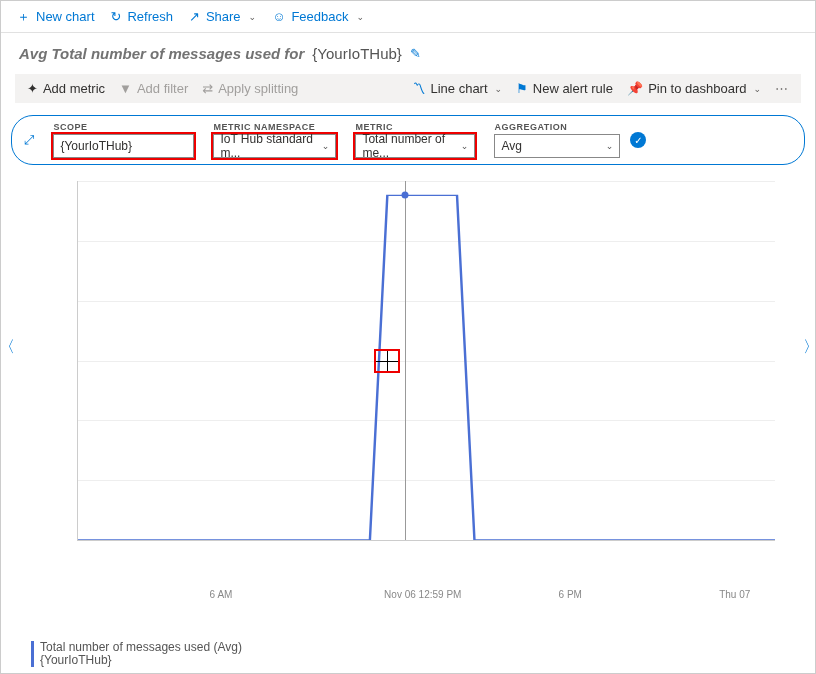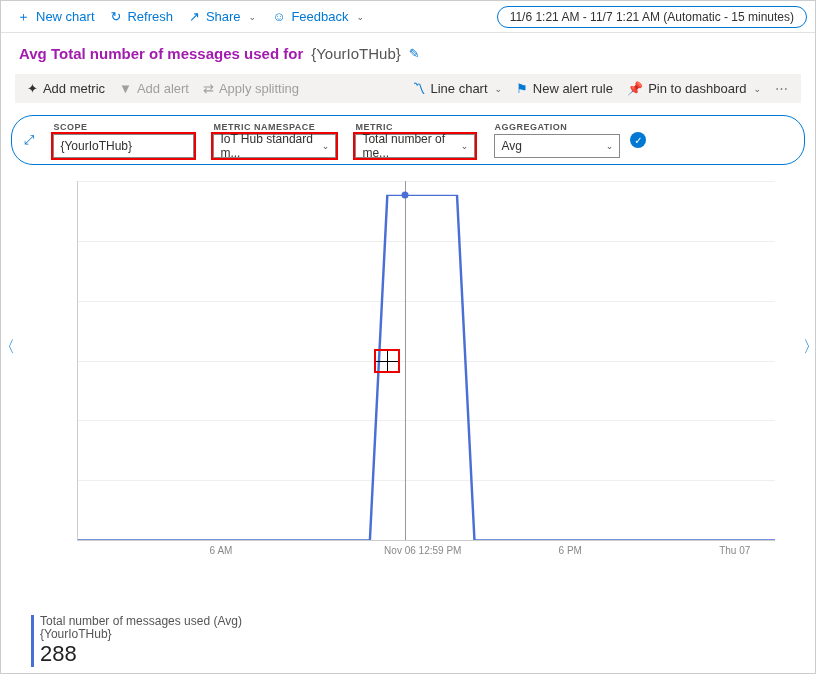--- a/index.html
+++ b/index.html
@@ -5,21 +5,21 @@
   *{box-sizing:border-box;}
   body{margin:0;font-family:"Segoe UI",Arial,sans-serif;font-size:13px;color:#323130;background:#fff;width:816px;}
   .frame{border:1px solid #ccc;width:816px;height:674px;position:relative;overflow:hidden;}
   .topbar{display:flex;align-items:center;padding:4px 8px;border-bottom:1px solid #e1e1e1;height:32px;}
   .tb-btn{display:flex;align-items:center;gap:6px;padding:3px 8px;color:#0078d4;cursor:pointer;font-size:13px;}
   .tb-btn .icon{font-size:13px;}
   .chev{font-size:9px;color:#605e5c;margin-left:2px;}
   .spacer{flex:1;}
   .timebox{border:1px solid #0078d4;border-radius:14px;padding:3px 12px;font-size:12px;color:#323130;}
   .title{display:flex;align-items:center;gap:8px;padding:12px 18px 12px 18px;font-size:15px;}
-  .title strong{font-weight:600;color:#a21caf;}
+  .title strong{font-weight:600;color:#737373;font-style:italic;}
   .title .sub{color:#555;}
   .pencil{color:#0078d4;cursor:pointer;font-size:13px;}
   .toolbar{display:flex;align-items:center;gap:14px;background:#f3f2f1;padding:7px 12px;margin:0 14px;}
   .tbtn{display:flex;align-items:center;gap:5px;color:#323130;cursor:pointer;font-size:13px;}
   .tbtn.disabled{color:#a19f9d;}
   .tflex{flex:1;}
   .dots{color:#605e5c;letter-spacing:1px;cursor:pointer;}
   .pickrow{display:flex;align-items:center;gap:10px;margin:12px 10px 8px 10px;border:1.5px solid #0078d4;border-radius:22px;padding:6px 12px;}
   .expand{color:#0078d4;font-size:13px;}
   .pick{display:flex;flex-direction:column;gap:2px;padding-left:9px;}
@@ -27,21 +27,21 @@
   .pick-sel{border:1px solid #888;padding:3px 6px;font-size:12px;height:24px;display:flex;align-items:center;justify-content:space-between;gap:6px;background:#fff;}
   .pick.hl .pick-sel{outline:2.5px solid #e00;outline-offset:0;}
   .pick-sel .tri{font-size:9px;color:#555;}
   .check{width:16px;height:16px;border-radius:50%;background:#0078d4;color:#fff;display:flex;align-items:center;justify-content:center;font-size:10px;}
   .chartzone{position:relative;margin:16px 32px 0 32px;}
   .yaxis{position:absolute;left:0;top:0;bottom:40px;width:36px;text-align:right;font-size:10px;color:#888;}
   .yaxis div{position:absolute;right:0;transform:translateY(-50%);}
   .plot{position:absolute;left:44px;right:8px;top:0;height:360px;border-left:1px solid #ccc;border-bottom:1px solid #ccc;}
   .hline{position:absolute;left:0;right:0;border-top:1px solid #eee;}
   .xaxis{position:absolute;left:44px;right:8px;top:364px;font-size:10px;color:#888;display:flex;justify-content:space-between;}
-  .xaxis span{position:absolute;}
+  .xaxis span{position:absolute;margin-top:44px;}
   svg.ln{position:absolute;left:0;top:0;width:100%;height:100%;}
   .vmark{position:absolute;top:0;bottom:0;width:1px;background:#999;}
   .dotpt{position:absolute;width:7px;height:7px;border-radius:50%;background:#4a6fd4;transform:translate(-50%,-50%);}
   .crossbox{position:absolute;border:2.5px solid #e00;width:26px;height:24px;transform:translate(-50%,-50%);}
   .crossbox::before{content:"";position:absolute;left:0;right:0;top:50%;border-top:1.5px solid #000;}
   .crossbox::after{content:"";position:absolute;top:0;bottom:0;left:50%;border-left:1.5px solid #000;}
   .legend{position:absolute;left:30px;bottom:6px;border-left:3px solid #4a6fd4;padding-left:6px;}
   .legend .ln1{font-size:12px;color:#555;line-height:1.1;}
   .legend .lval{font-size:22px;font-weight:400;color:#222;}
   .navarrow{position:absolute;top:50%;width:14px;height:14px;color:#0078d4;font-size:16px;cursor:pointer;}
@@ -65,37 +65,36 @@
         <span class="icon">↗</span>
         <span>Share</span>
         <span class="chev">⌄</span>
       </div>
     <div class="tb-btn">
         <span class="icon">☺</span>
         <span>Feedback</span>
         <span class="chev">⌄</span>
       </div>
     <div class="spacer"></div>
-    <div class="timebox"><span>11/6 1:21 AM - 11/7 1:21 AM (Automatic - 15 minutes)</span></div>
   </div>
 
   <div class="title">
     <strong>Avg Total number of messages used for</strong>
     <span class="sub">{YourIoTHub}</span>
     <span class="pencil">✎</span>
   </div>
 
   <div class="toolbar">
     <div class="tbtn">
         <span>✦</span>
         <span>Add metric</span>
       </div>
     <div class="tbtn disabled">
         <span>▼</span>
-        <span>Add alert</span>
+        <span>Add filter</span>
       </div>
     <div class="tbtn disabled">
         <span>⇄</span>
         <span>Apply splitting</span>
       </div>
     <div class="tflex"></div>
     <div class="tbtn">
         <span style="color:#0078d4">〽</span>
         <span>Line chart</span>
         <span class="chev">⌄</span>
@@ -166,15 +165,14 @@
       <span style="left:19%">6 AM</span>
       <span style="left:44%">Nov 06 12:59 PM</span>
       <span style="left:69%">6 PM</span>
       <span style="left:92%">Thu 07</span>
     </div>
   </div>
 
   <div class="legend">
     <div class="ln1">Total number of messages used (Avg)</div>
     <div class="ln1">{YourIoTHub}</div>
-    <div class="lval">288</div>
   </div>
 </div>
 
 </body></html>

